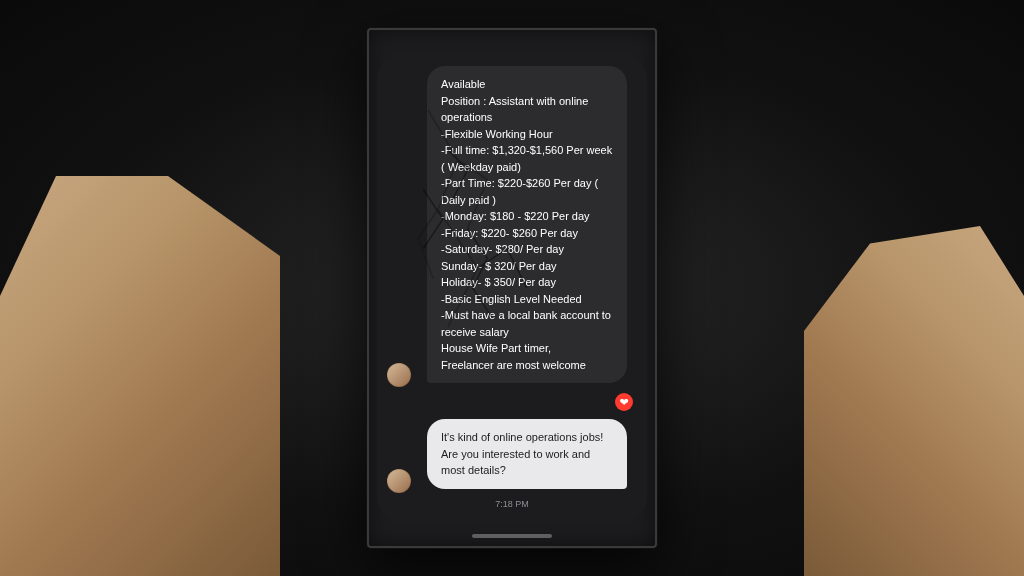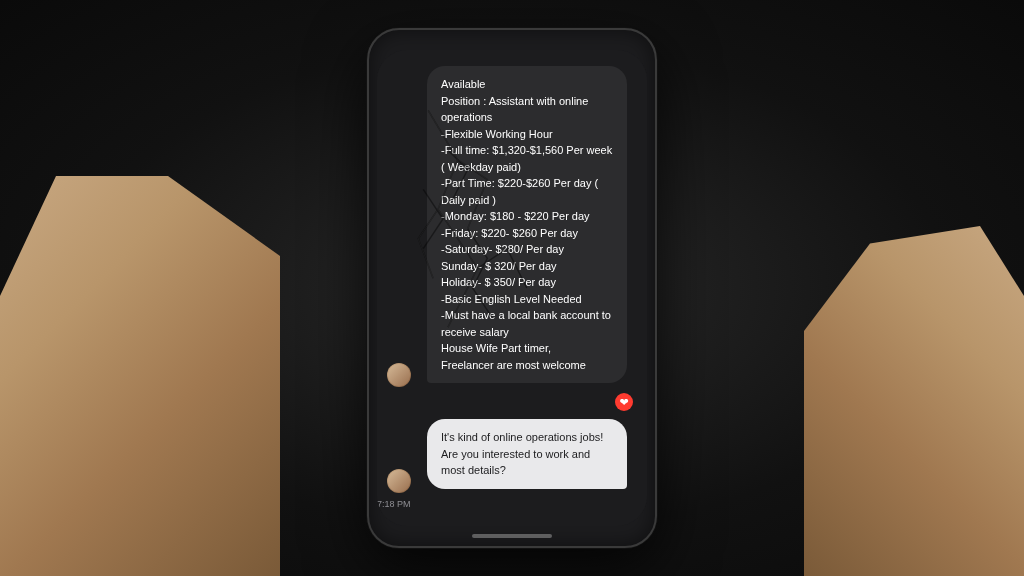--- a/index.html
+++ b/index.html
@@ -55,21 +55,21 @@
       height: 540px;
       display: flex;
       align-items: center;
       justify-content: center;
     }
 
     .phone-body {
       width: 290px;
       height: 520px;
       background: #1c1c1e;
-      border-radius: 32px;
+      border-radius: 4px;
       border: 2px solid #3a3a3a;
       position: relative;
       overflow: hidden;
       box-shadow:
         0 0 0 1px #111,
         0 20px 60px rgba(0,0,0,0.8),
         inset 0 0 20px rgba(0,0,0,0.5);
     }
 
     
@@ -179,21 +179,21 @@
       background: #ff3b30;
       border-radius: 50%;
       display: flex;
       align-items: center;
       justify-content: center;
       font-size: 11px;
       color: white;
     }
 
     .timestamp {
-      text-align: left;
+      text-align: center;
       color: #8e8e93;
       font-size: 9px;
       margin: 4px 0;
     }
 
     
     .home-bar {
       position: absolute;
       bottom: 8px;
       left: 50%;

